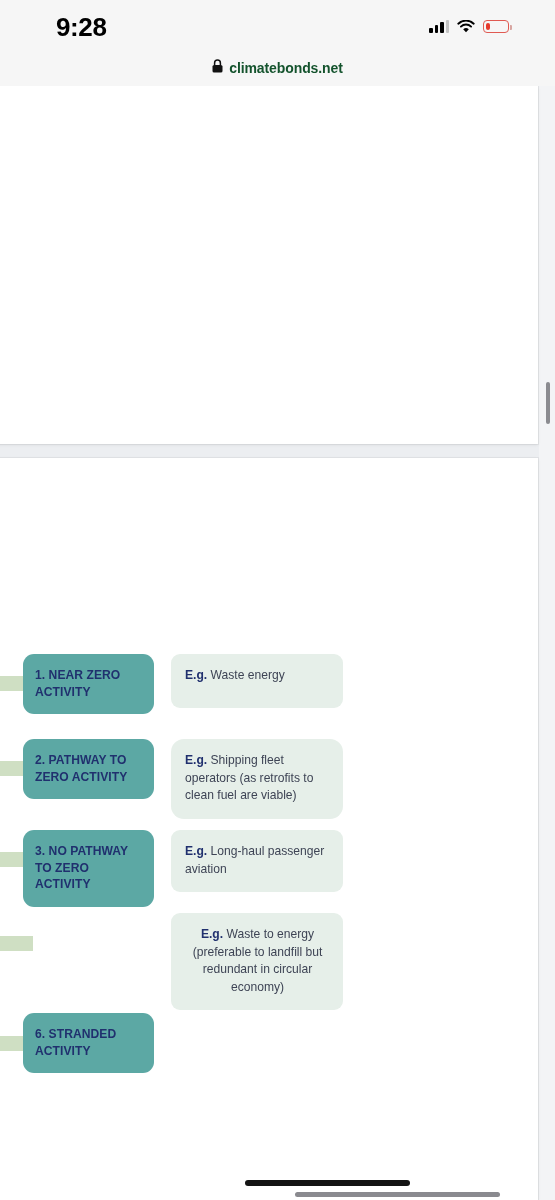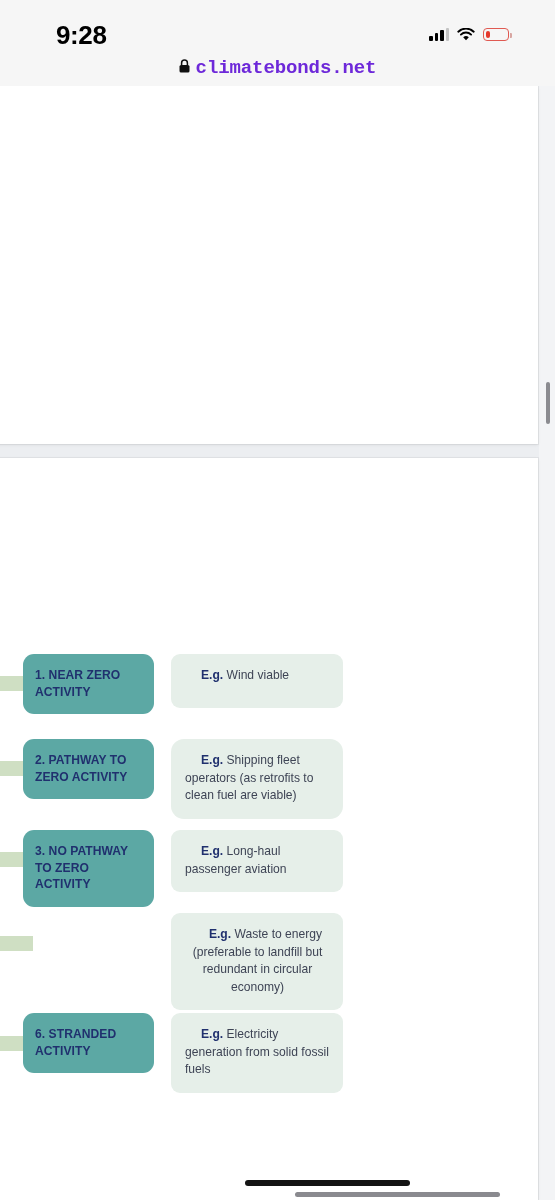--- a/index.html
+++ b/index.html
@@ -8,21 +8,20 @@
     font-family: "Liberation Sans", sans-serif;
     background: #ffffff;
     overflow: hidden;
   }
   #screen { position: relative; width: 555px; height: 1200px; background: #f6f6f6; overflow: hidden; }
 
   
   .statusbar {
     position: absolute; top: 0; left: 0; width: 555px; height: 50px;
     background: #f6f6f6;
-    margin-top: 8px;
   }
   .status-time {
     position: absolute; left: 56px; top: 12px;
     font-size: 26px; font-weight: 600; color: #000;
     letter-spacing: -0.4px;
   }
   .status-right {
     position: absolute; right: 46px; top: 20px;
     display: flex; align-items: flex-end; gap: 8px;
   }
@@ -48,21 +47,21 @@
   }
 
   
   .urlbar {
     position: absolute; top: 50px; left: 0; width: 555px; height: 36px;
     background: #f6f6f6; display: flex; align-items: center; justify-content: center;
     gap: 6px;
   }
   .urlbar .lock { display: block; }
   .url-text {
-    font-size: 19px; font-weight: 700; color: #6d28d9; letter-spacing: -0.1px; font-family: Liberation Mono, monospace;
+    font-size: 14px; font-weight: 700; color: #14532d; letter-spacing: -0.1px;
   }
 
   
   .docview {
     position: absolute; top: 86px; left: 0; width: 555px; height: 1114px;
     background: #eceef1; overflow: hidden;
   }
 
   
   .sheet {
@@ -88,21 +87,21 @@
     position: absolute; width: 131px; background: #5ca8a4;
     border-radius: 11px; padding: 13px 24px 14px 12px;
     color: #20306e; font-size: 12.1px; font-weight: 700; line-height: 16.5px;
     letter-spacing: 0.05px;
   }
   .ebox {
     position: absolute; width: 172px; background: #e6efe9;
     border-radius: 9px; padding: 13px 13px 14px 14px;
     color: #3e4455; font-size: 12.1px; line-height: 17.5px;
   }
-  .ebox b { color: #20306e; font-weight: 700; margin-left: 16px; }
+  .ebox b { color: #20306e; font-weight: 700; }
 
   
   .btm { position: absolute; left: 0; top: 1036px; width: 555px; }
 
   
   .vscroll {
     position: absolute; right: 5px; top: 296px;
     width: 4px; height: 42px; background: #8b8b90; border-radius: 2px;
   }
   .hscroll-dark {
@@ -170,45 +169,41 @@
 
         <div class="connector" style="left:0px; top:218px; width:155px;"></div>
         <div class="connector" style="left:0px; top:303px; width:155px;"></div>
         <div class="connector" style="left:0px; top:394px; width:155px;"></div>
         <div class="connector" style="left:0px; top:478px; width:155px;"></div>
         <div class="connector" style="left:0px; top:578px; width:155px;"></div>
 
         <div class="tbox" style="left:145px; top:196px;">1. NEAR ZERO ACTIVITY</div>
         <div class="ebox" style="left:293px; top:196px; min-height:54px;">
           <b>E.g. </b>
-          <span>Wind viable</span>
+          <span>Waste energy</span>
         </div>
 
         <div class="tbox" style="left:145px; top:281px;">2. PATHWAY TO ZERO ACTIVITY</div>
         <div class="ebox" style="left:293px; top:281px;border-radius:13px;">
           <b>E.g. </b>
           <span>Shipping fleet operators (as retrofits to clean fuel are viable)</span>
         </div>
 
         <div class="tbox" style="left:145px; top:372px;">3. NO PATHWAY TO ZERO ACTIVITY</div>
         <div class="ebox" style="left:293px; top:372px; min-height:54px;border-radius:9px;">
           <b>E.g. </b>
           <span>Long-haul passenger aviation</span>
         </div>
 
         <div class="ebox" style="left:293px; top:455px;text-align:center;">
           <b>E.g. </b>
           <span>Waste to energy (preferable to landfill but redundant in circular economy)</span>
         </div>
 
         <div class="tbox" style="left:145px; top:555px;">6. STRANDED ACTIVITY</div>
-        <div class="ebox" style="left:293px; top:555px; min-height:54px;">
-          <b>E.g. </b>
-          <span>Electricity generation from solid fossil fuels</span>
-        </div>
       </div>
 
       <div class="btm">
         
         
       </div>
     </div>
 
     <div class="vscroll"></div>
     <div class="hscroll-dark"></div>

